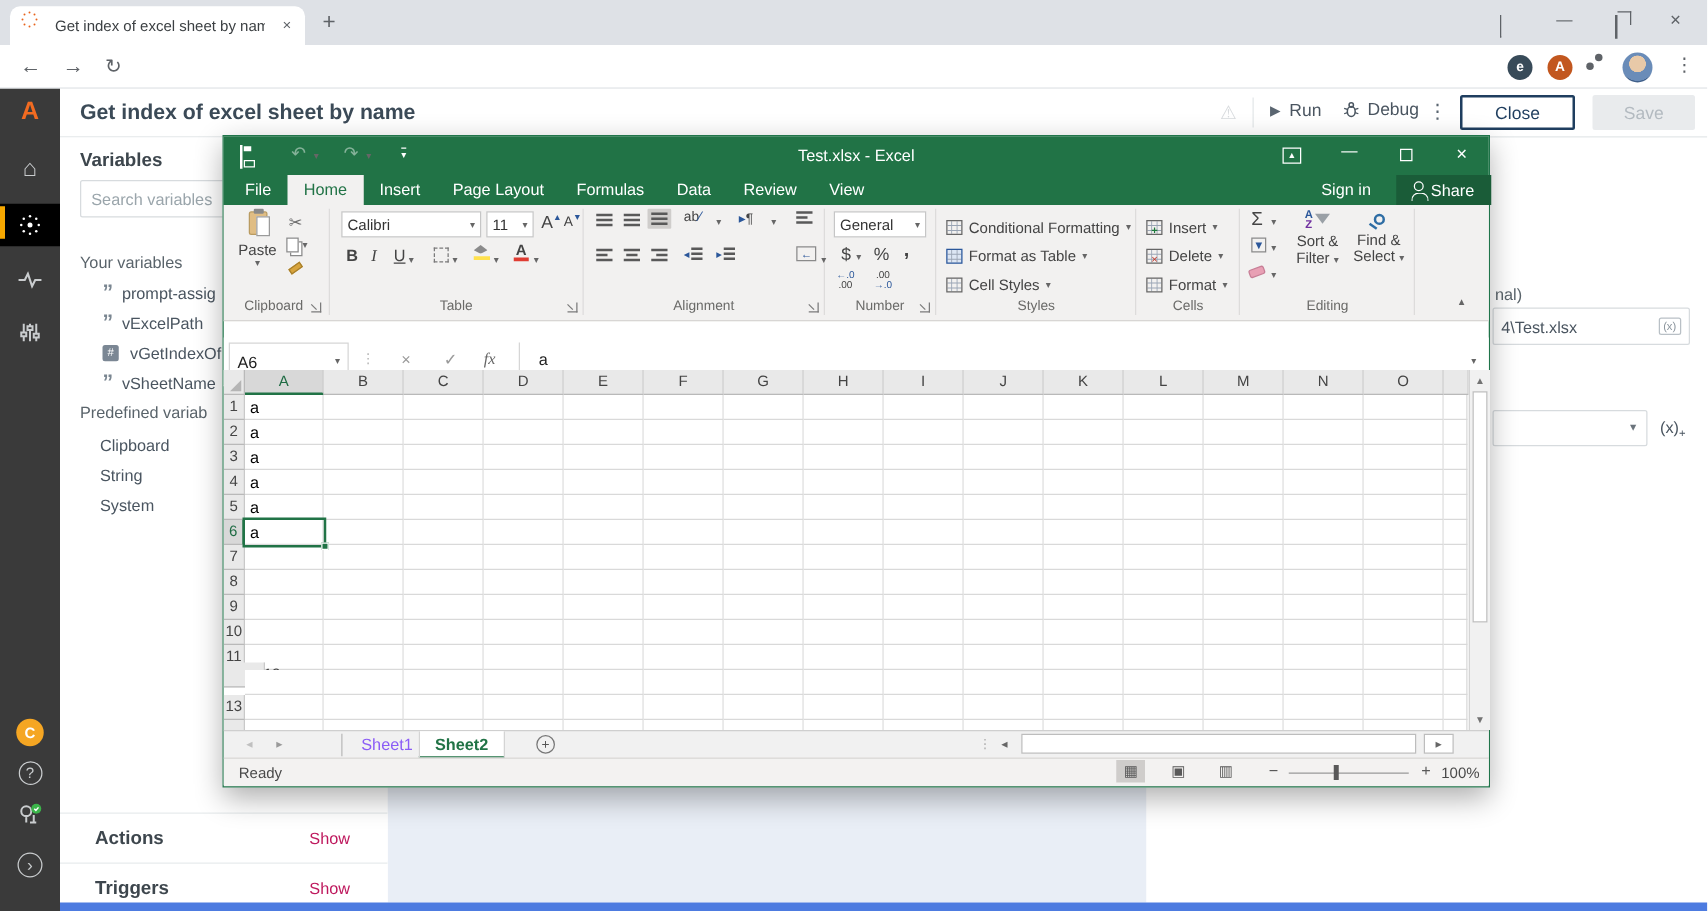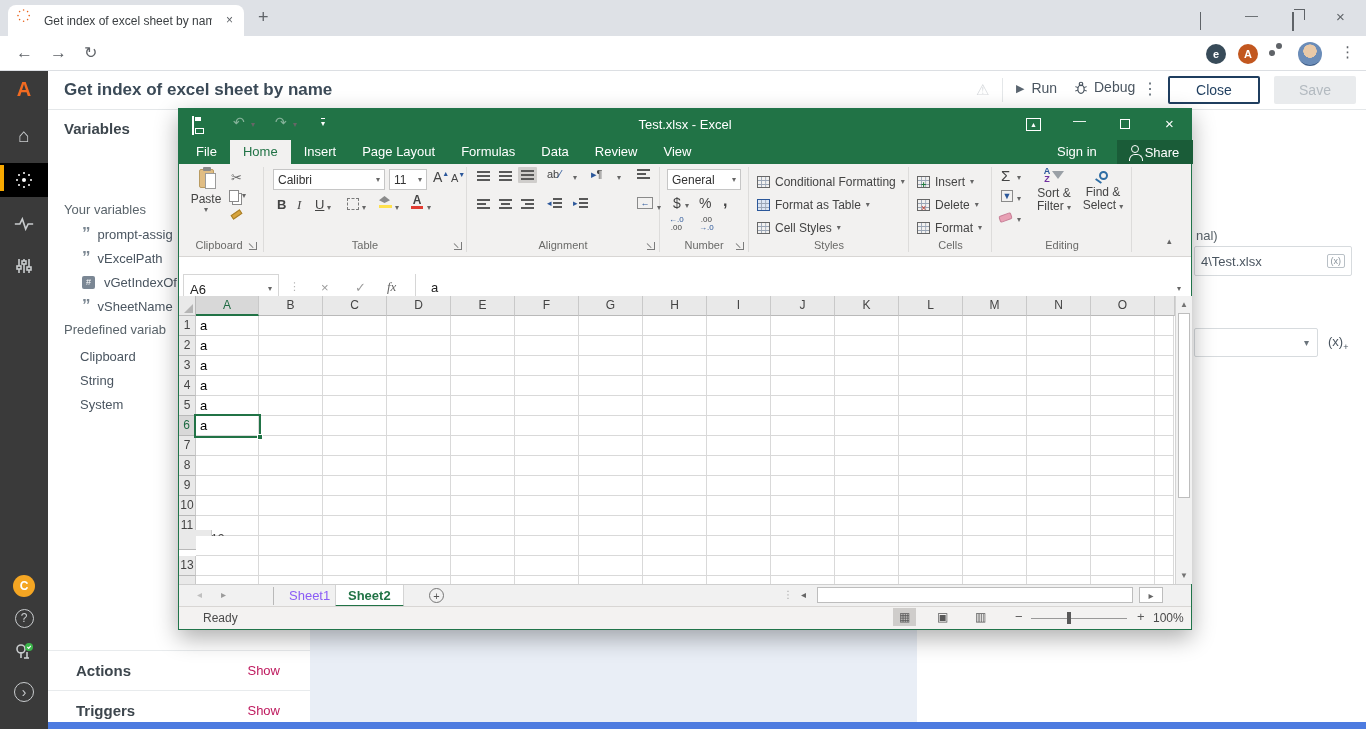--- a/index.html
+++ b/index.html
@@ -248,20 +248,21 @@
       <span class="hbtn-txt">Debug</span>
     </span>
     <span class="a" style="left:1094px;top:8px;font-size:16px;color:#5a6570">⋮</span>
     <div class="a" id="close-btn" style="left:1120px;top:5px">Close</div>
     <div class="a" id="save-btn" style="left:1226px;top:5px">Save</div>
   </div>
 
   <div class="a" id="canvas-blue"></div>
   <div class="a" id="leftpanel">
     <span class="a lp-h" style="left:16px;top:10px">Variables</span>
+    <div class="a lp-search" style="left:16px;top:34px">Search variables</div>
     <span class="a lp-sec" style="left:16px;top:92px">Your variables</span>
     <div class="a" id="var-list" style="left:34px;top:112px;width:220px">
         <div class="var-row">
           <span class="q-ic">”</span>
           <span style="white-space: nowrap;">prompt-assig</span>
         </div>
         <div class="var-row">
           <span class="q-ic">”</span>
           <span style="white-space: nowrap;">vExcelPath</span>
         </div>
@@ -849,21 +850,21 @@
         </span>
       <span class="a" style="left:604px;top:4px;color:#a9a9a9;font-size:10px">⋮</span>
       <span class="a" style="left:622px;top:4px;font-size:10px;color:#666">◂</span>
       <div class="a thumb" style="left:638px;top:2px;width:316px;height:16px"></div>
       <div class="a thumb flex" style="left:960px;top:2px;width:24px;height:16px;justify-content:center">
           <span style="font-size:10px;color:#666">▸</span>
         </div>
     </div>
 
     <div class="a" id="xl-statusbar">
-      <span class="a sb-txt" style="left:24px;top:4px">Ready</span>
+      <span class="a sb-txt" style="left:12px;top:4px">Ready</span>
       <span class="a view-ic on" style="left:714px;top:1px">▦</span>
       <span class="a view-ic" style="left:752px;top:1px">▣</span>
       <span class="a view-ic" style="left:790px;top:1px">▥</span>
       <span class="a" style="left:836px;top:2px;font-size:13px;color:#595959">−</span>
       <span class="a" style="left:852px;top:11px;width:96px;height:1px;background:#999"></span>
       <span class="a" style="left:888px;top:5px;width:4px;height:12px;background:#595959"></span>
       <span class="a" style="left:958px;top:2px;font-size:13px;color:#595959">+</span>
       <span class="a sb-txt" style="left:974px;top:4px">100%</span>
     </div>
   </div>

